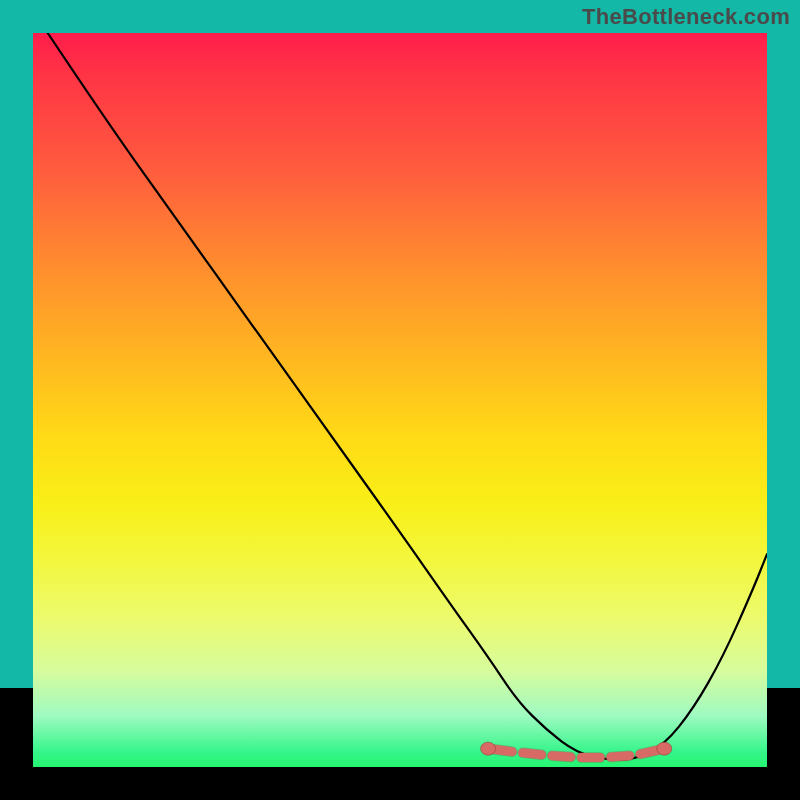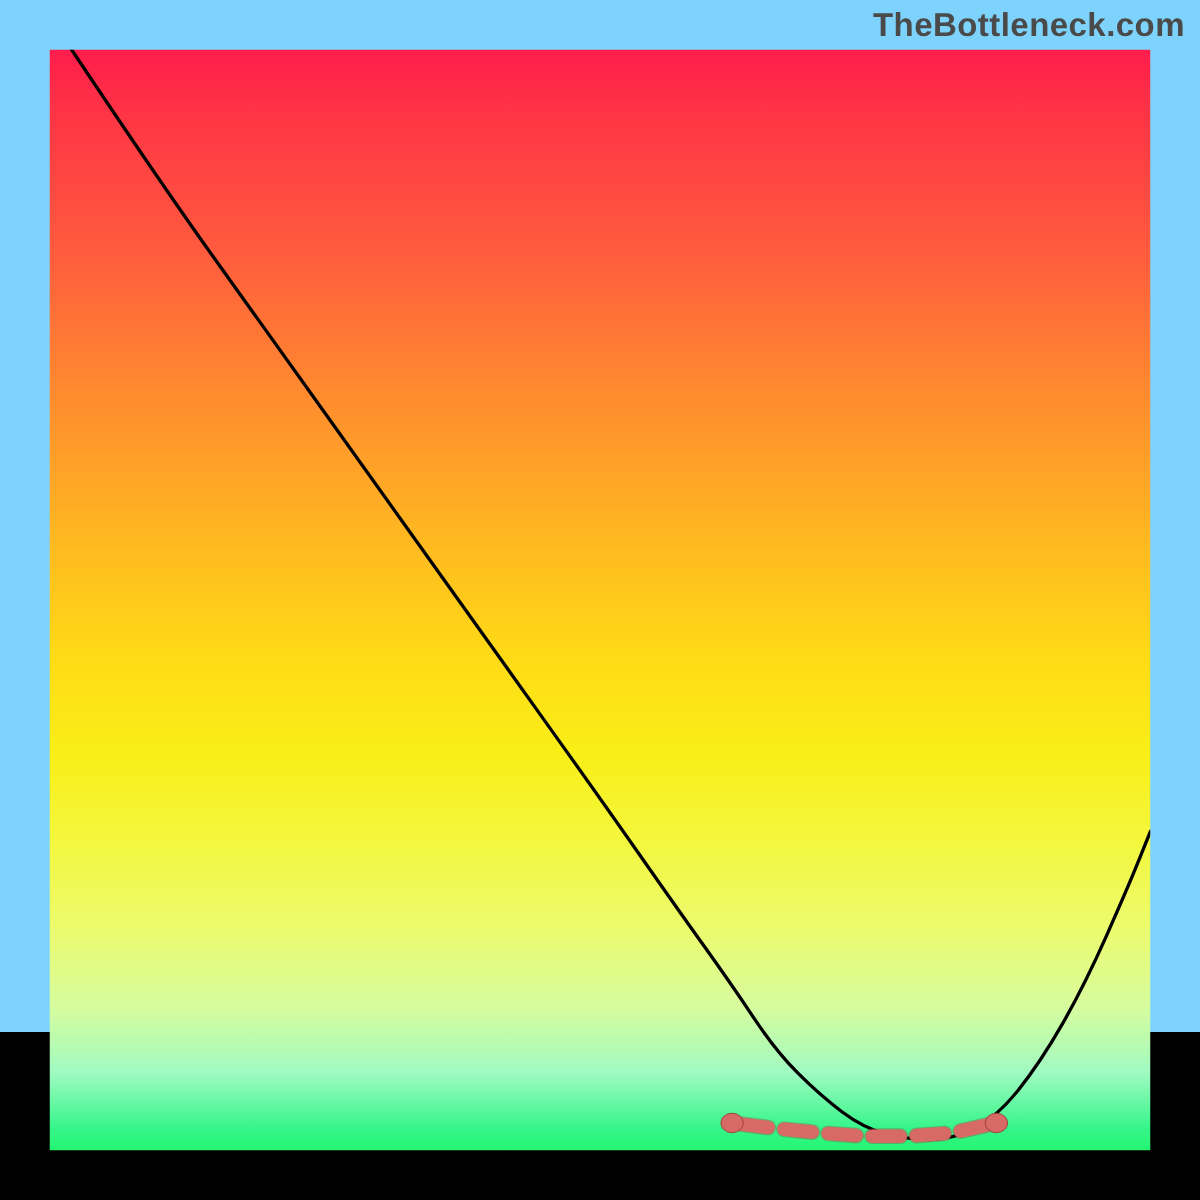--- a/index.html
+++ b/index.html
@@ -8,21 +8,21 @@
     width: 800px;
     height: 800px;
     overflow: hidden;
     background: #000;
     font-family: Arial, Helvetica, sans-serif;
   }
   .frame {
     position: relative;
     width: 800px;
     height: 688px;
-    background: #7dd3fc;
+    background: #14b8a6;
   }
   .watermark {
     position: absolute;
     top: 4px;
     right: 10px;
     color: #4a4a4a;
     font-size: 22px;
     font-weight: 600;
     letter-spacing: 0.3px;
     z-index: 10;

